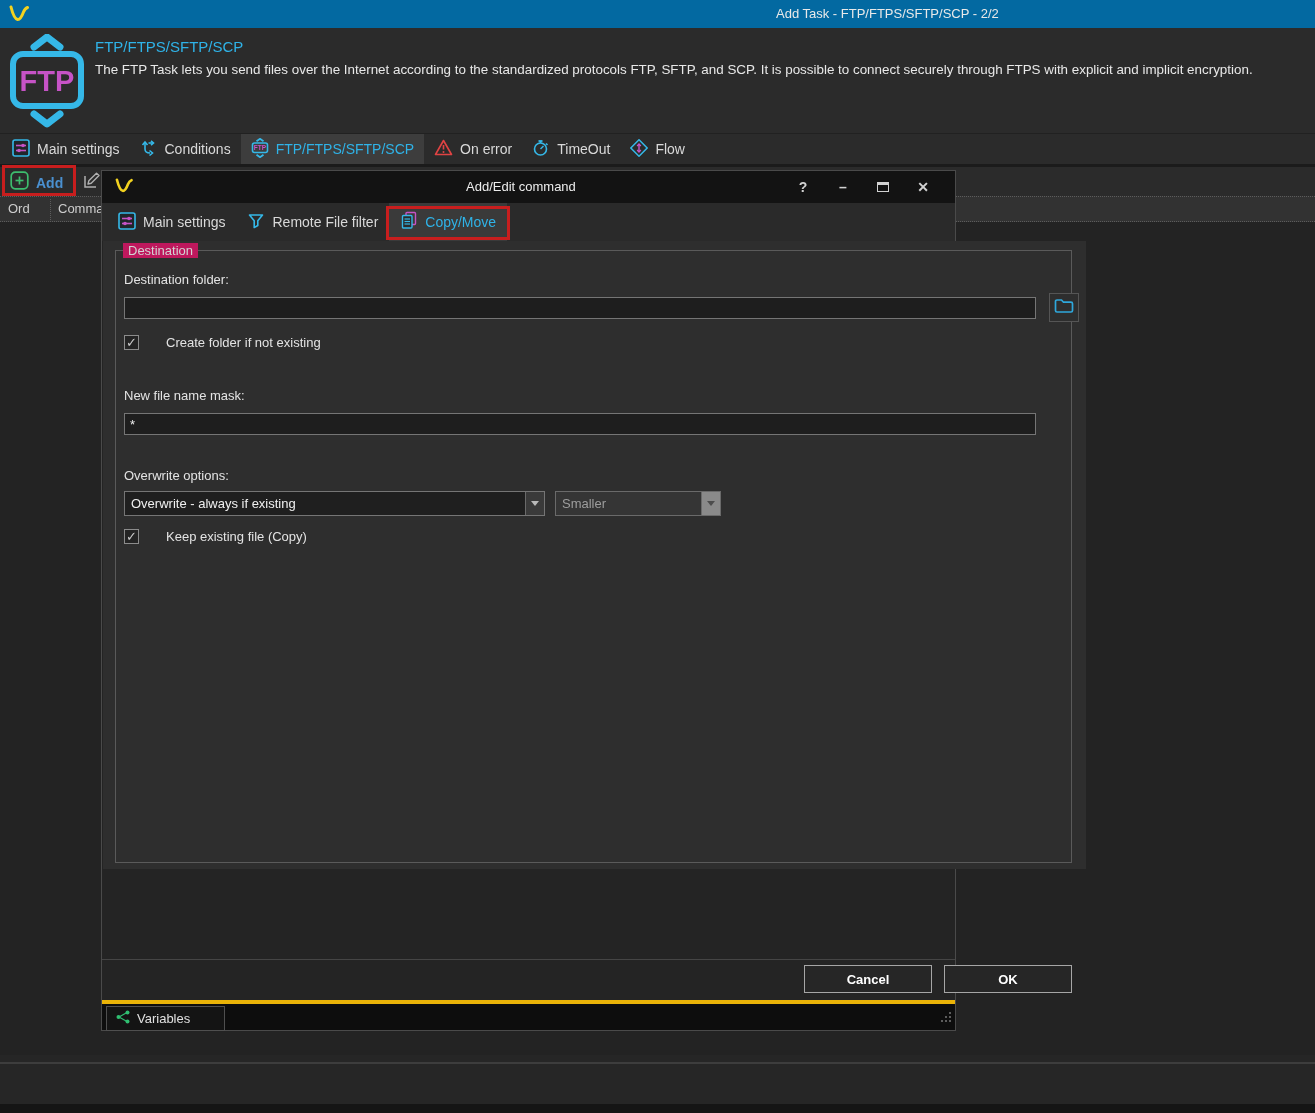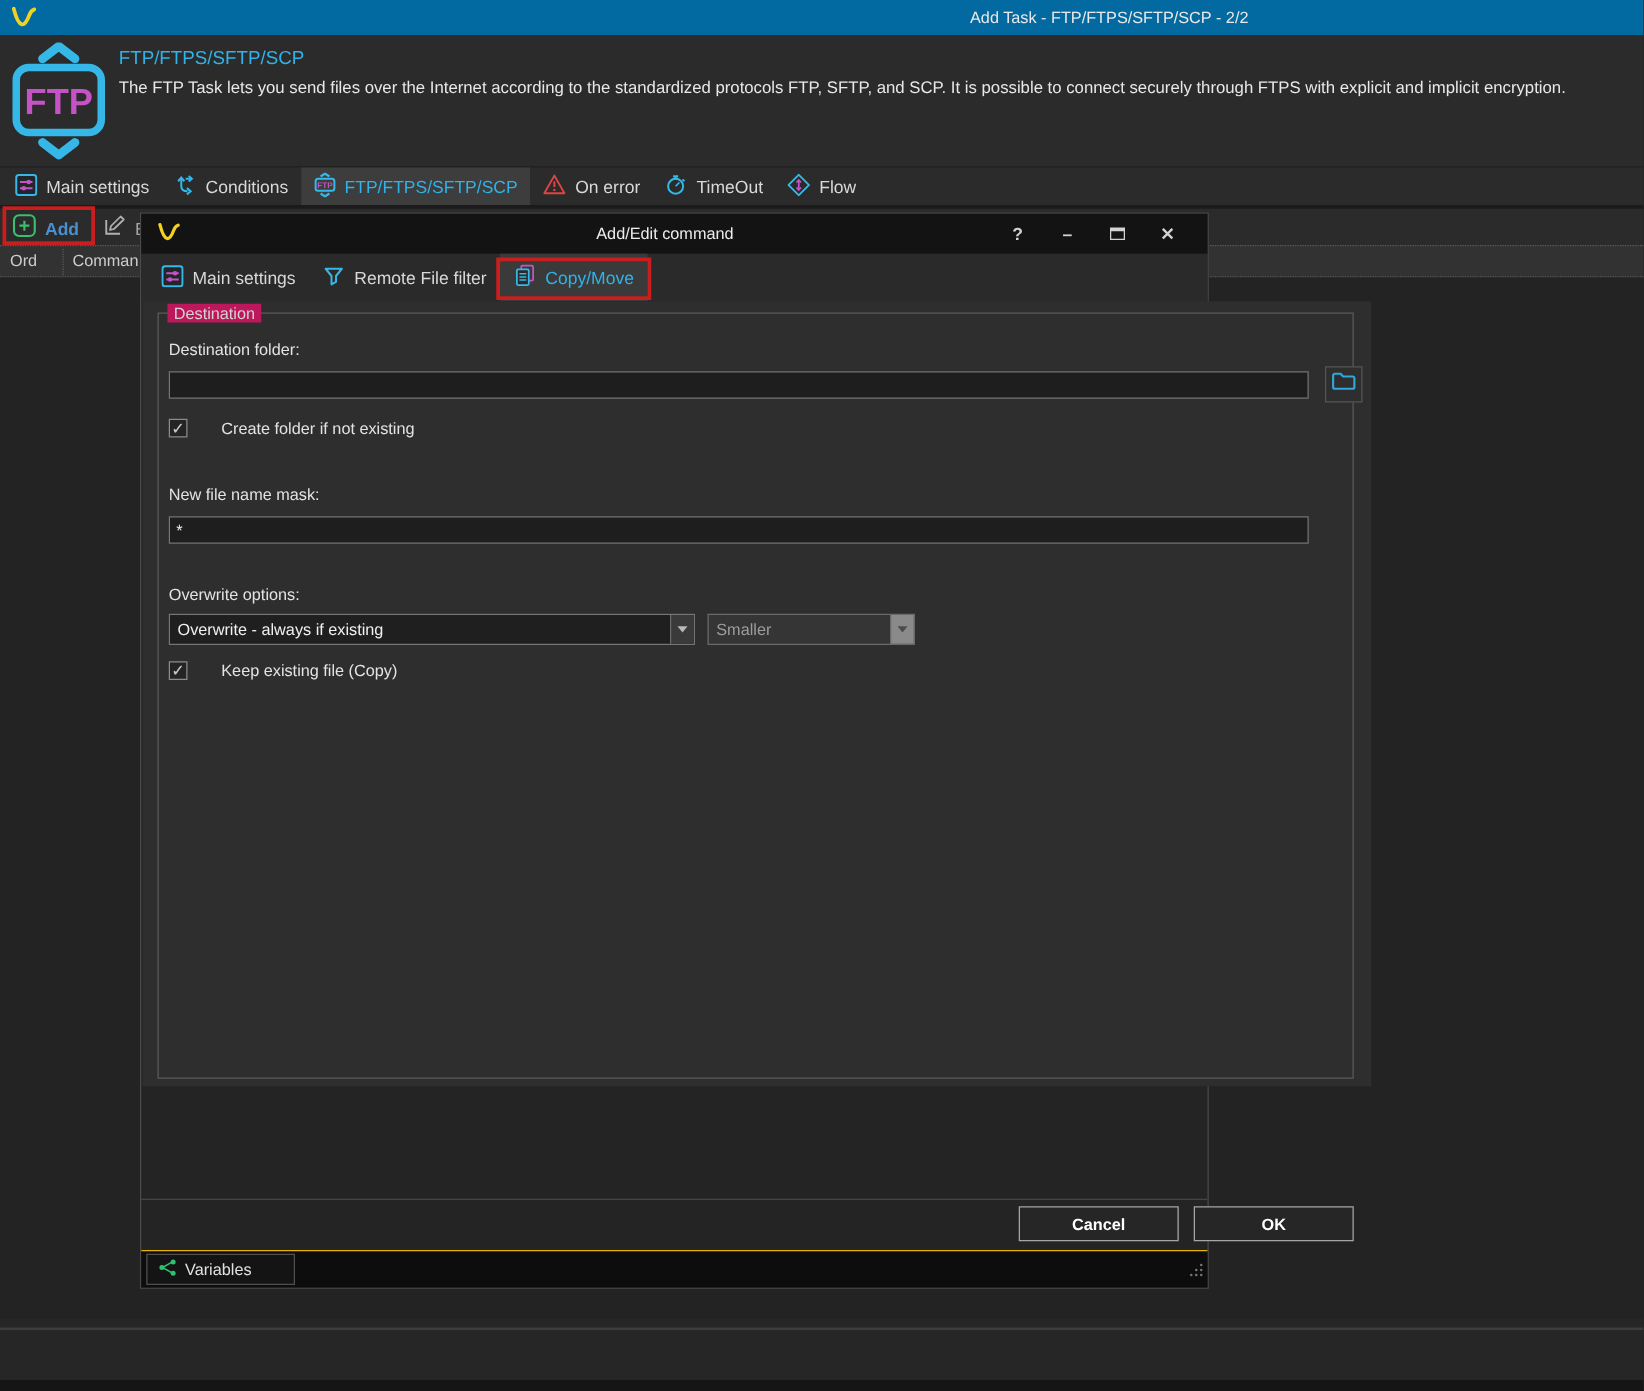--- a/index.html
+++ b/index.html
@@ -41,21 +41,21 @@
   .col-cmd{position:absolute;left:58px;top:4px;}
   .table-body{position:absolute;left:0;top:222px;width:100%;height:833px;background:#232323;}
 
   
   .bottom-divider{position:absolute;left:0;top:1062px;width:100%;height:2px;background:#3d3d3d;}
   .bottom-bar{position:absolute;left:0;top:1064px;width:100%;height:40px;background:#292929;}
   .link{position:absolute;left:18px;top:11px;font-size:14px;color:#2ea7dd;text-decoration:underline;cursor:pointer;}
   .bottom-strip{position:absolute;left:0;top:1104px;width:100%;height:9px;background:#151515;}
 
   
-  .dialog{position:absolute;left:112px;top:170px;width:855px;height:861px;background:#242424;
+  .dialog{position:absolute;left:101px;top:170px;width:855px;height:861px;background:#242424;
           border:1px solid #4a4a4a;}
   .dlg-titlebar{position:absolute;left:0;top:0;width:100%;height:32px;background:#131313;}
   .dlg-logo{position:absolute;left:13px;top:7px;}
   .dlg-title{position:absolute;left:364px;top:8px;font-size:13px;color:#ededed;white-space:nowrap;}
   .dlg-controls{position:absolute;right:12px;top:0;height:32px;display:flex;align-items:center;}
   .dlg-ctrl{width:40px;text-align:center;color:#d2d2d2;font-size:14px;font-weight:bold;cursor:pointer;}
   .glyph-max{display:inline-block;width:12px;height:10px;border:1px solid #d2d2d2;border-top-width:3px;}
 
   .dlg-tabs{position:absolute;left:0;top:32px;width:100%;height:38px;background:#2a2a2a;
             display:flex;align-items:stretch;padding-left:5px;}
@@ -98,21 +98,21 @@
   .combo-size .arrow-glyph{border-top-color:#4c4c4c;}
 
   .dlg-footer-line{position:absolute;left:0;top:788px;width:100%;height:1px;background:#454545;}
   .dlg-btn{position:absolute;top:794px;width:128px;height:28px;background:#262626;border:1px solid #a6a6a6;
            color:#ffffff;font-size:13px;font-weight:600;display:flex;align-items:center;justify-content:center;
            cursor:pointer;font-family:inherit;}
   .btn-cancel{left:702px;}
   .btn-ok{left:842px;}
 
   .dlg-statusbar{position:absolute;left:0;top:829px;width:100%;height:30px;background:#0d0d0d;
-                 border-top:1px solid #eab308;}
+                 border-top:4px solid #eab308;}
   .btn-variables{position:absolute;left:4px;top:2px;width:119px;height:25px;border:1px solid #4f4f4f;
                  background:#141414;display:flex;align-items:center;gap:6px;padding:0 8px;
                  color:#e0e0e0;font-size:13px;cursor:pointer;}
   .grip{position:absolute;right:3px;bottom:3px;}
 
   
   .annot-add{position:absolute;left:2px;top:165px;width:74px;height:31px;border:3px solid #c81e1e;pointer-events:none;}
 </style>
 </head>
 <body>

